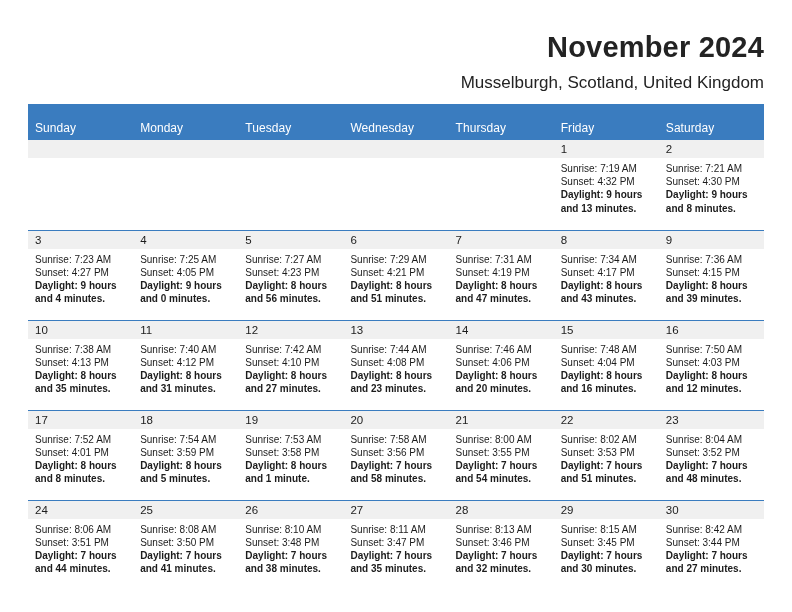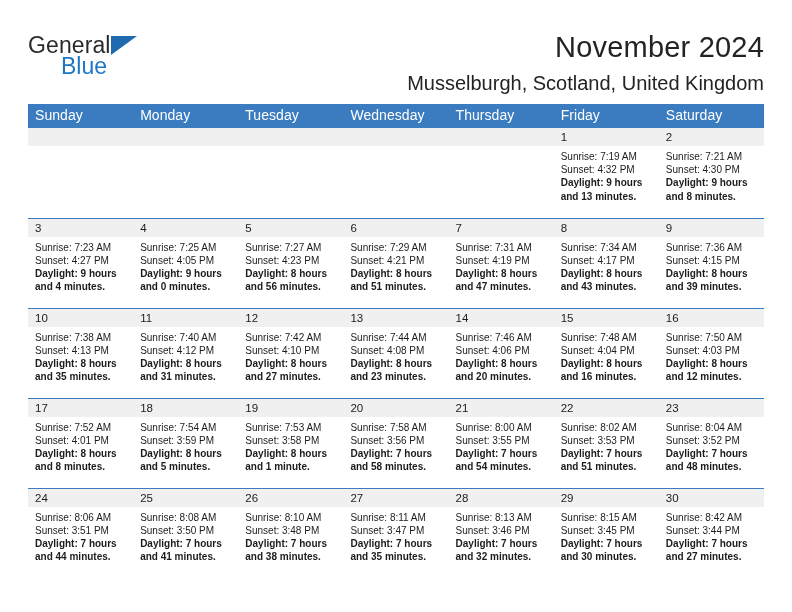--- a/index.html
+++ b/index.html
@@ -64,48 +64,48 @@
   .title-block {
     position: absolute;
     right: 0;
     top: 0;
     text-align: right;
   }
   .cal-title {
     font-size: 29px;
     color: #232323;
     line-height: 34px;
-    font-weight: normal;
+    font-weight: bold;
     margin: 0;
     letter-spacing: .2px;
   }
   .cal-subtitle {
-    font-size: 20px;
+    font-size: 17px;
     color: #232323;
     line-height: 20px;
     margin: 9px 0 0 0;
     font-weight: normal;
   }
 
   
   .calendar {
     position: absolute;
     left: 28px;
     top: 104px;
     width: 736px;
     border-collapse: collapse;
     table-layout: fixed;
   }
   .calendar th {
     background: #3a7cbf;
     color: #ffffff;
-    font-size: 14px;
+    font-size: 12px;
     font-weight: normal;
     text-align: left;
-    padding: 3px 0 5px 7px;
+    padding: 17px 0 5px 7px;
     height: 12px;
     letter-spacing: .05px;
   }
   .calendar td {
     vertical-align: top;
     padding: 0;
     border-top: 1.6px solid #3a7cbf;
     background: #ffffff;
     width: 105.15px;
     height: 90px;
@@ -145,24 +145,20 @@
     background: #f0f0f0;
   }
 </style>
 </head>
 <body>
 
 <div class="page">
 
   <div class="header">
 
-    <div class="logo">
-      <span class="logo-general">General</span><span class="logo-tri"></span>
-      <span class="logo-blue">Blue</span>
-    </div>
 
     <div class="title-block">
       <h1 class="cal-title">November 2024</h1>
       <h2 class="cal-subtitle">Musselburgh, Scotland, United Kingdom</h2>
     </div>
 
   </div>
 
   <table class="calendar">
     <thead>

